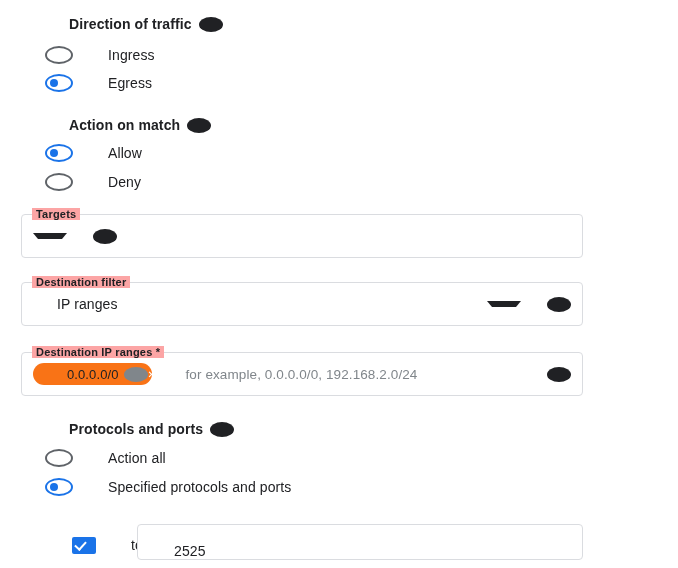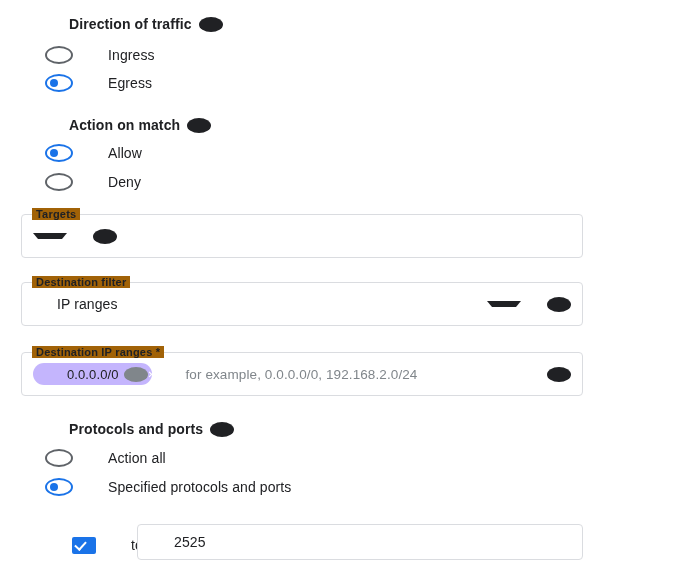--- a/index.html
+++ b/index.html
@@ -101,21 +101,21 @@
     border-radius: 4px;
     background: #ffffff;
     display: flex;
     align-items: center;
     padding: 0 11px 0 11px;
   }
   .field-label {
     position: absolute;
     top: -7px;
     left: 10px;
-    background: #a16207;
+    background: #fca5a5;
     padding: 0 4px;
     font-size: 11px;
     font-weight: bold;
     color: #202124;
     line-height: 12px;
     white-space: nowrap;
     letter-spacing: 0.2px;
   }
   .field-value {
     font-size: 14px;
@@ -138,21 +138,21 @@
     cursor: pointer;
   }
 
   .field .help-icon { margin-left: 0; }
 
   
   .chip {
     display: inline-flex;
     align-items: center;
     height: 22px;
-    background: #c4b5fd;
+    background: #f97316;
     border-radius: 11px;
     padding: 0 4px 0 10px;
     margin-right: 10px;
     flex: 0 0 auto;
   }
   .chip-text {
     font-size: 13px;
     color: #202124;
     letter-spacing: 0.1px;
     white-space: nowrap;
@@ -220,21 +220,21 @@
   .port-input {
     position: absolute;
     left: 137px;
     top: 524px;
     width: 446px;
     height: 36px;
     border: 1px solid #dadce0;
     border-radius: 4px;
     background: #ffffff;
     display: flex;
-    align-items: center;
+    align-items: flex-end;
     padding: 0 12px;
     font-size: 14px;
     color: #202124;
     letter-spacing: 0.1px;
   }
 </style>
 </head>
 <body>
 
 <div class="page">

